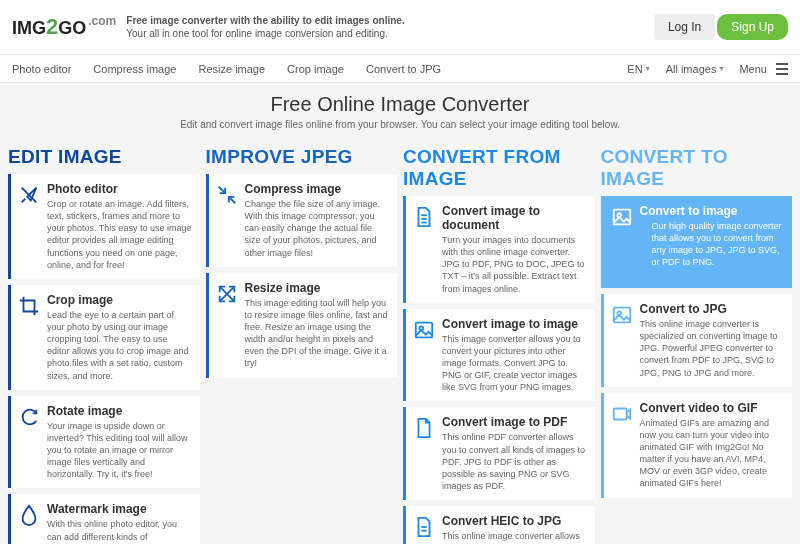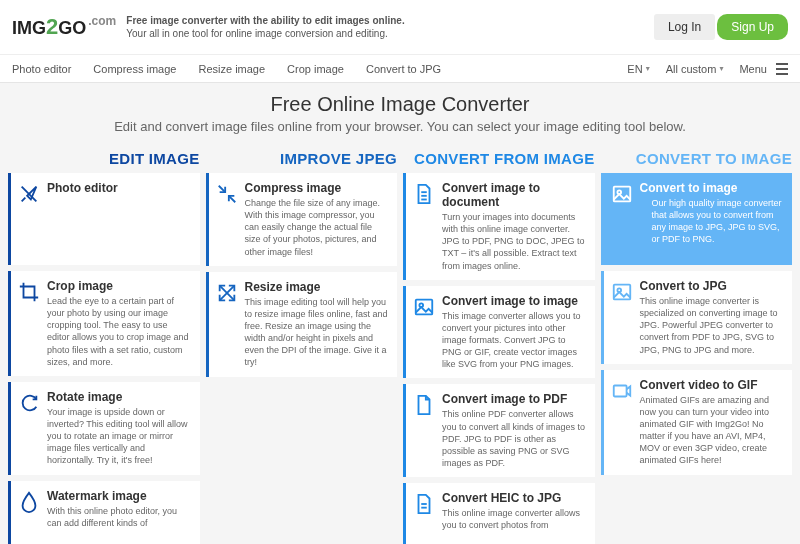--- a/index.html
+++ b/index.html
@@ -21,25 +21,25 @@
 
 .subnav { background: #fff; padding: 0 12px; display: flex; align-items: center; justify-content: space-between; border-bottom: 1px solid #e5e5e5; font-size: 11px; color: #555; height: 28px; }
 .subnav-left { display: flex; gap: 22px; }
 .subnav-left span { cursor: pointer; }
 .subnav-right { display: flex; gap: 16px; align-items: center; }
 .subnav-right span { cursor: pointer; display: flex; align-items: center; gap: 3px; }
 .chev::after { content: "▾"; font-size: 8px; color: #888; }
 
 .hero { text-align: center; padding: 10px 12px 6px; }
 .hero h1 { font-size: 20px; font-weight: 400; color: #333; margin-bottom: 3px; }
-.hero p { font-size: 13px; color: #666; text-align: center; }
+.hero p { font-size: 10px; color: #666; text-align: center; }
 
 .columns { display: flex; gap: 6px; padding: 4px 8px; }
 .col { flex: 1; }
-.col-header { text-align: right; font-size: 15px; font-weight: 600; padding: 6px 0; letter-spacing: 0.3px; cursor: pointer; }
+.col-header { text-align: left; font-size: 19px; font-weight: 600; padding: 6px 0; letter-spacing: 0.3px; cursor: pointer; }
 .c-edit { color: #0d47a1; }
 .c-improve { color: #1565c0; }
 .c-from { color: #1e88e5; }
 .c-to { color: #64b5f6; }
 
 .card { background: #fff; margin-bottom: 6px; padding: 8px 8px 8px 6px; display: flex; gap: 6px; border-left: 3px solid; cursor: pointer; min-height: 92px; }
 .card.b-edit { border-left-color: #0d47a1; }
 .card.b-improve { border-left-color: #1565c0; }
 .card.b-from { border-left-color: #1e88e5; }
 .card.b-to { border-left-color: #64b5f6; }
@@ -84,21 +84,21 @@
     <span>Compress image</span>
     <span>Resize image</span>
     <span>Crop image</span>
     <span>Convert to JPG</span>
   </div>
   <div class="subnav-right">
     <span class="chev">
         <span>EN</span>
       </span>
     <span class="chev">
-        <span>All custom</span>
+        <span>All images</span>
       </span>
     <span><span>Menu</span>&nbsp;<span class="menu-lines">
           <i></i>
           <i></i>
           <i></i>
         </span></span>
   </div>
 </div>
 
 <div class="hero">
@@ -113,20 +113,21 @@
 
     <div class="card b-edit">
       <div class="icon">
           <svg viewBox="0 0 24 24" fill="none" stroke="#0d47a1" stroke-width="2">
             <path d="M4 20 L8 16 M20 4 L10 14 L14 18 L20 4 Z"></path>
             <path d="M4 4 L20 20"></path>
           </svg>
         </div>
       <div class="card-body">
         <div class="card-title">Photo editor</div>
+        <div class="card-desc">Crop or rotate an image. Add filters, text, stickers, frames and more to your photos. This easy to use image editor provides all image editing functions you need on one page, online, and for free!</div>
       </div>
     </div>
 
     <div class="card b-edit">
       <div class="icon">
           <svg viewBox="0 0 24 24" fill="none" stroke="#0d47a1" stroke-width="2">
             <path d="M6 2 L6 18 L22 18"></path>
             <path d="M2 6 L18 6 L18 22"></path>
           </svg>
         </div>

